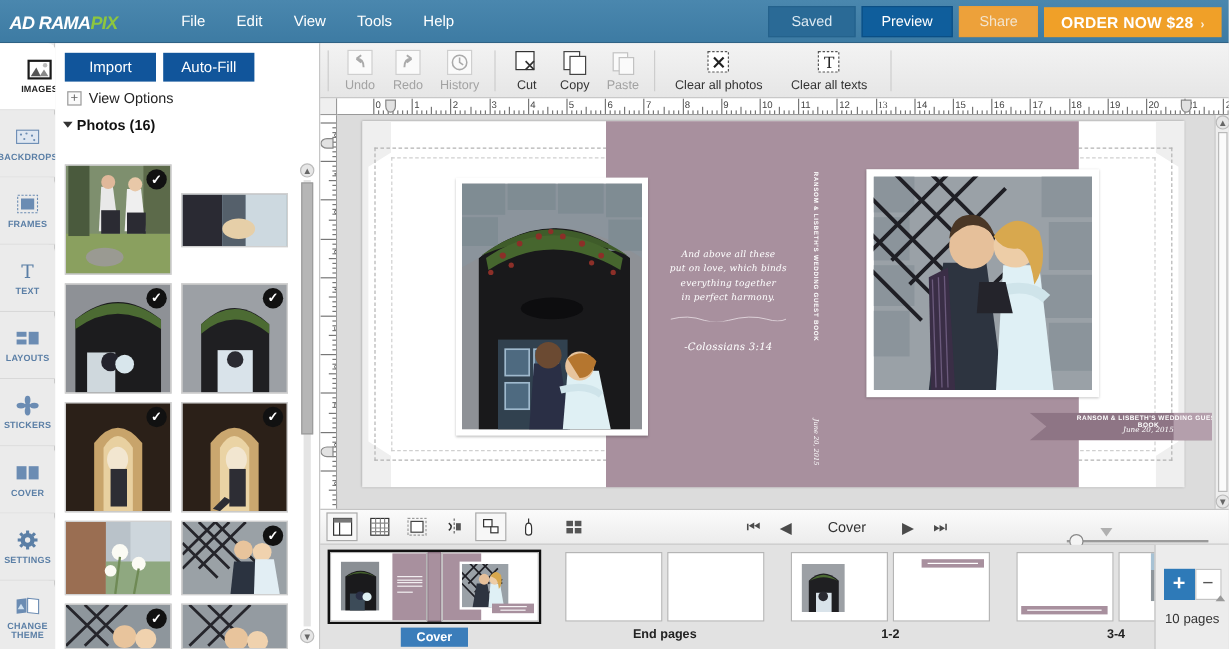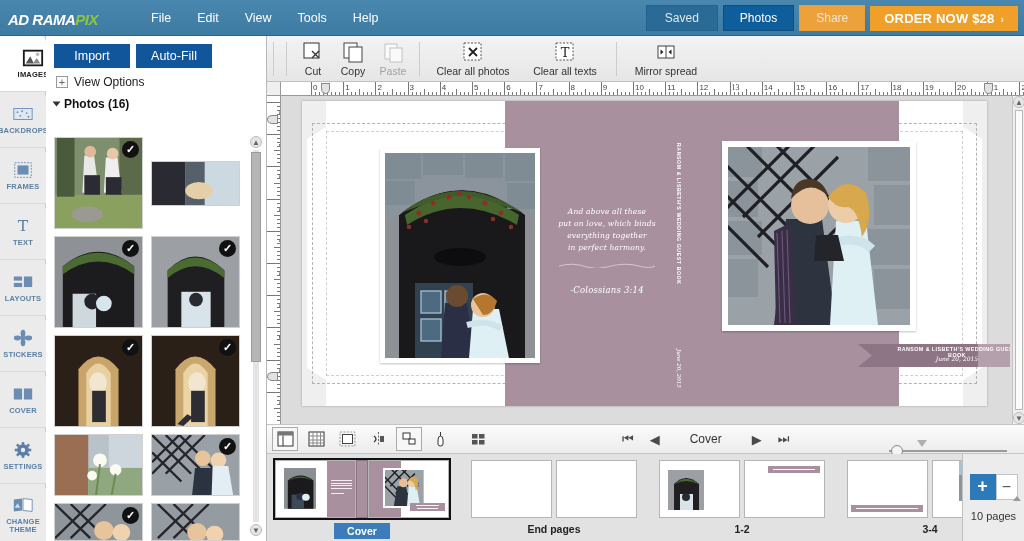--- a/index.html
+++ b/index.html
@@ -299,21 +299,21 @@
     </div>
     <div class="menu">
       <div class="mi">File</div>
       <div class="mi">Edit</div>
       <div class="mi">View</div>
       <div class="mi">Tools</div>
       <div class="mi">Help</div>
     </div>
     <div class="topright">
       <div class="btn-saved">Saved</div>
-      <div class="btn-preview">Photos</div>
+      <div class="btn-preview">Preview</div>
       <div class="btn-share">Share</div>
       <div class="btn-order">
         <span>ORDER NOW $28</span><span class="arw">›</span>
       </div>
     </div>
   </div>
 
   <div class="rail">
     <div class="rail-item active">
       <svg class="rail-ico" viewBox="0 0 24 20">
@@ -548,20 +548,44 @@
     <div class="vscroll">
       <div class="track"></div>
       <div class="thumbbar"></div>
       <div class="ar up">▲</div>
       <div class="ar dn">▼</div>
     </div>
   </div>
 
   <div class="toolbox">
     <div class="tb-sep"></div>
+    <div class="tb-grp">
+      <div class="tb-item dis">
+        <svg class="tb-ico" viewBox="0 0 22 22">
+          <rect x="1" y="1" width="20" height="20" fill="#fafafa" stroke="#cfcfcf"></rect>
+          <path d="M14 15 Q14 8 8 8 M8 8 l4 -3 M8 8 l4 3" fill="none" stroke="#aaa" stroke-width="1.6"></path>
+        </svg>
+        <div class="lbl">Undo</div>
+      </div>
+      <div class="tb-item dis">
+        <svg class="tb-ico" viewBox="0 0 22 22">
+          <rect x="1" y="1" width="20" height="20" fill="#fafafa" stroke="#cfcfcf"></rect>
+          <path d="M8 15 Q8 8 14 8 M14 8 l-4 -3 M14 8 l-4 3" fill="none" stroke="#aaa" stroke-width="1.6"></path>
+        </svg>
+        <div class="lbl">Redo</div>
+      </div>
+      <div class="tb-item dis" style="width:46px;">
+        <svg class="tb-ico" viewBox="0 0 22 22">
+          <rect x="1" y="1" width="20" height="20" fill="#fafafa" stroke="#cfcfcf"></rect>
+          <circle cx="11" cy="11" r="6" fill="none" stroke="#aaa" stroke-width="1.3"></circle>
+          <path d="M11 7 L11 11 L14 13" fill="none" stroke="#aaa" stroke-width="1.3"></path>
+        </svg>
+        <div class="lbl">History</div>
+      </div>
+    </div>
     <div class="tb-sep"></div>
     <div class="tb-grp">
       <div class="tb-item">
         <svg class="tb-ico" viewBox="0 0 22 22">
           <rect x="2" y="2" width="15" height="15" fill="#fff" stroke="#333"></rect>
           <path d="M10 10 l7 7 M17 10 l-7 7" stroke="#333" stroke-width="1.4" fill="none"></path>
         </svg>
         <div class="lbl">Cut</div>
       </div>
       <div class="tb-item">
@@ -590,31 +614,20 @@
       </div>
       <div class="tb-item wide" style="width:90px;">
         <svg class="tb-ico" viewBox="0 0 22 22">
           <rect x="2" y="2" width="17" height="17" fill="#fff" stroke="#555" stroke-dasharray="2 1.5"></rect>
           <text x="11" y="16" font-size="13" font-family="DejaVu Serif, serif" text-anchor="middle" fill="#222">T</text>
         </svg>
         <div class="lbl">Clear all texts</div>
       </div>
     </div>
     <div class="tb-sep"></div>
-    <div class="tb-grp">
-      <div class="tb-item wide" style="width:86px;">
-        <svg class="tb-ico" viewBox="0 0 22 22">
-          <rect x="3" y="5" width="16" height="12" fill="#fff" stroke="#444"></rect>
-          <path d="M11 5 L11 17" stroke="#444"></path>
-          <path d="M8.5 11 l-3 -2.4 l0 4.8z" fill="#222"></path>
-          <path d="M13.5 11 l3 -2.4 l0 4.8z" fill="#222"></path>
-        </svg>
-        <div class="lbl">Mirror spread</div>
-      </div>
-    </div>
   </div>
 
   <div class="workarea">
     <div class="ruler-corner"></div>
     <div class="ruler-h" id="rulerH">
         <div class="tickno" style="left: 32px; top: 1px;">0</div>
         <div class="tick" style="left: 30px; top: 0px; width: 1px; height: 13px;"></div>
         <div class="tick" style="left: 34.025px; width: 1px; height: 4px; top: 10px;"></div>
         <div class="tick" style="left: 38.05px; width: 1px; height: 4px; top: 10px;"></div>
         <div class="tick" style="left: 42.075px; width: 1px; height: 4px; top: 10px;"></div>

